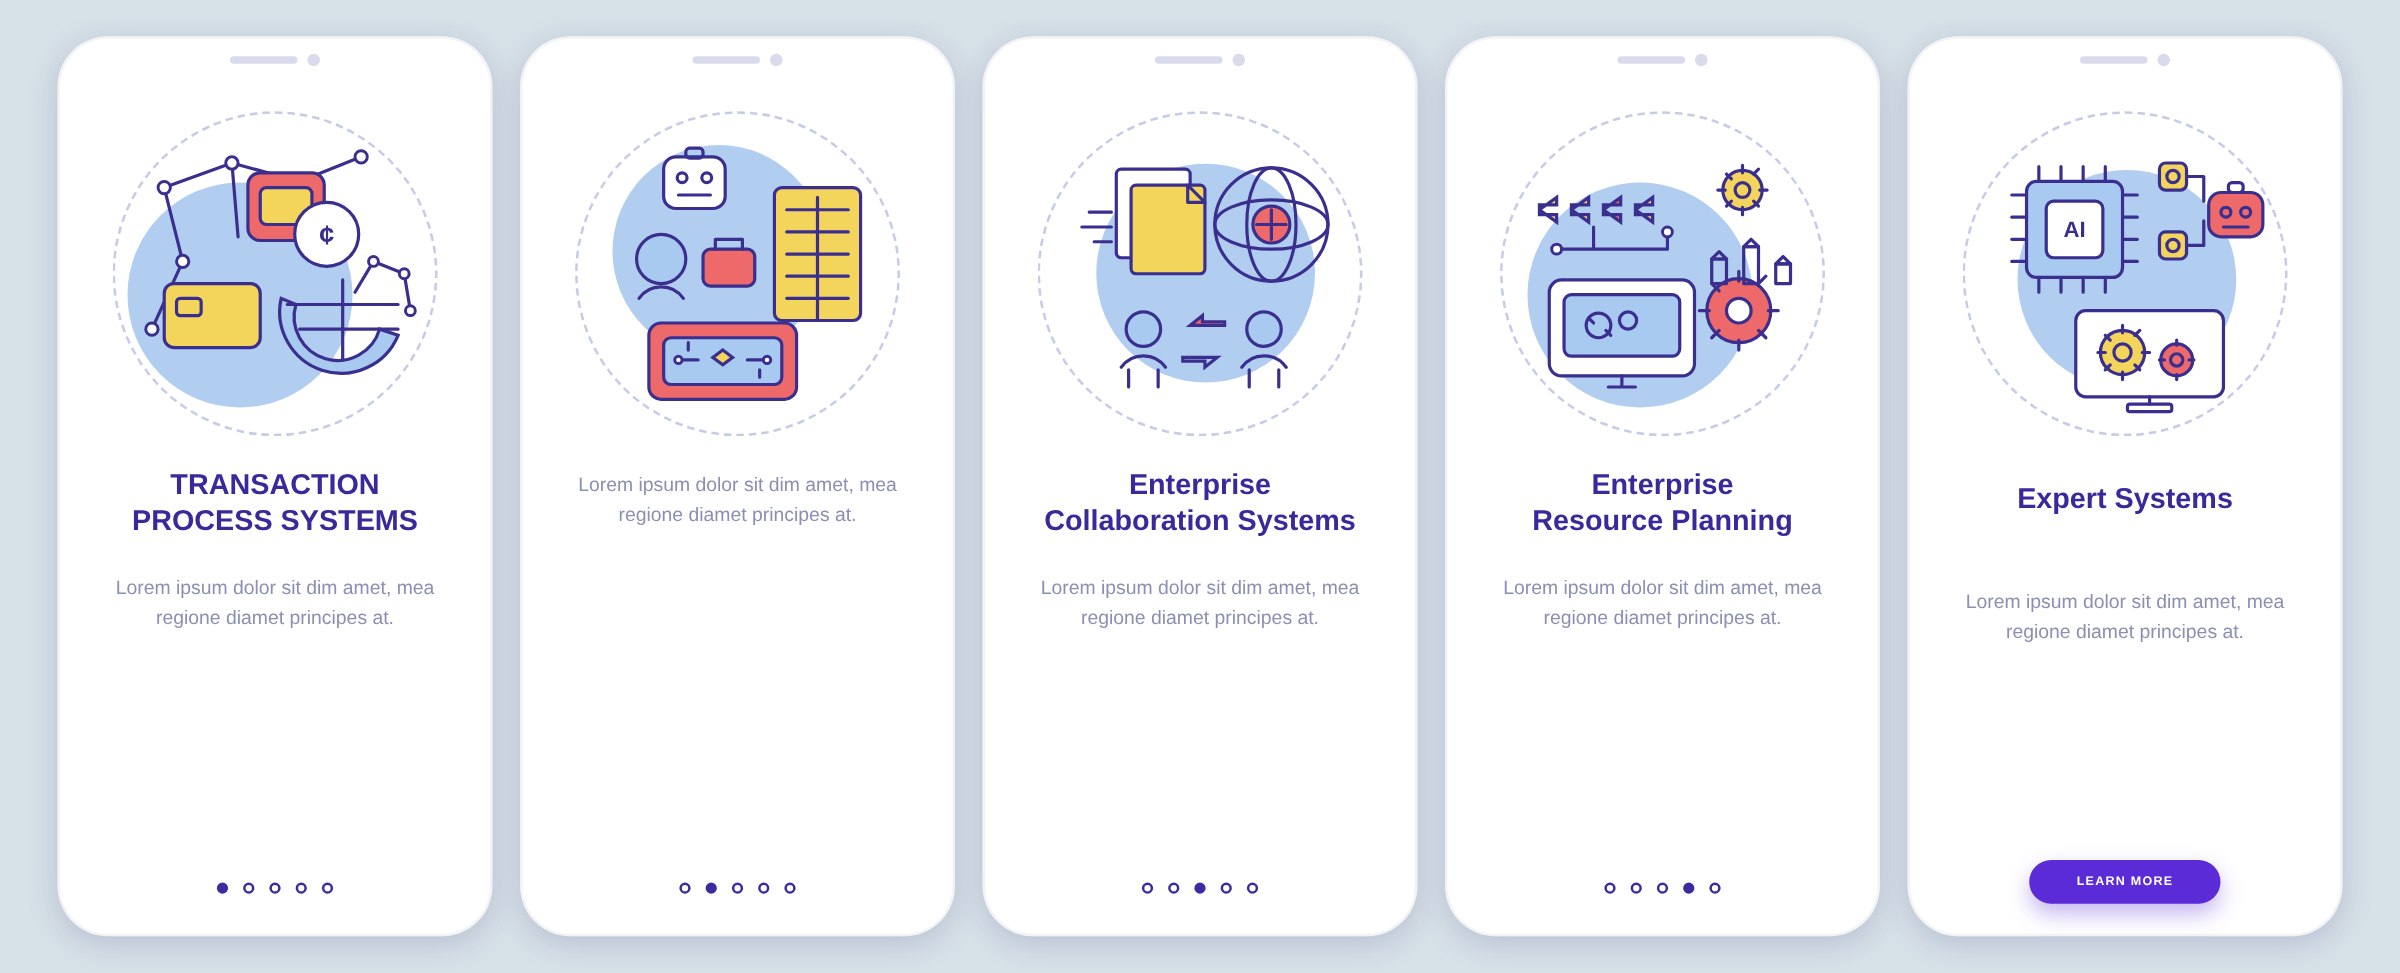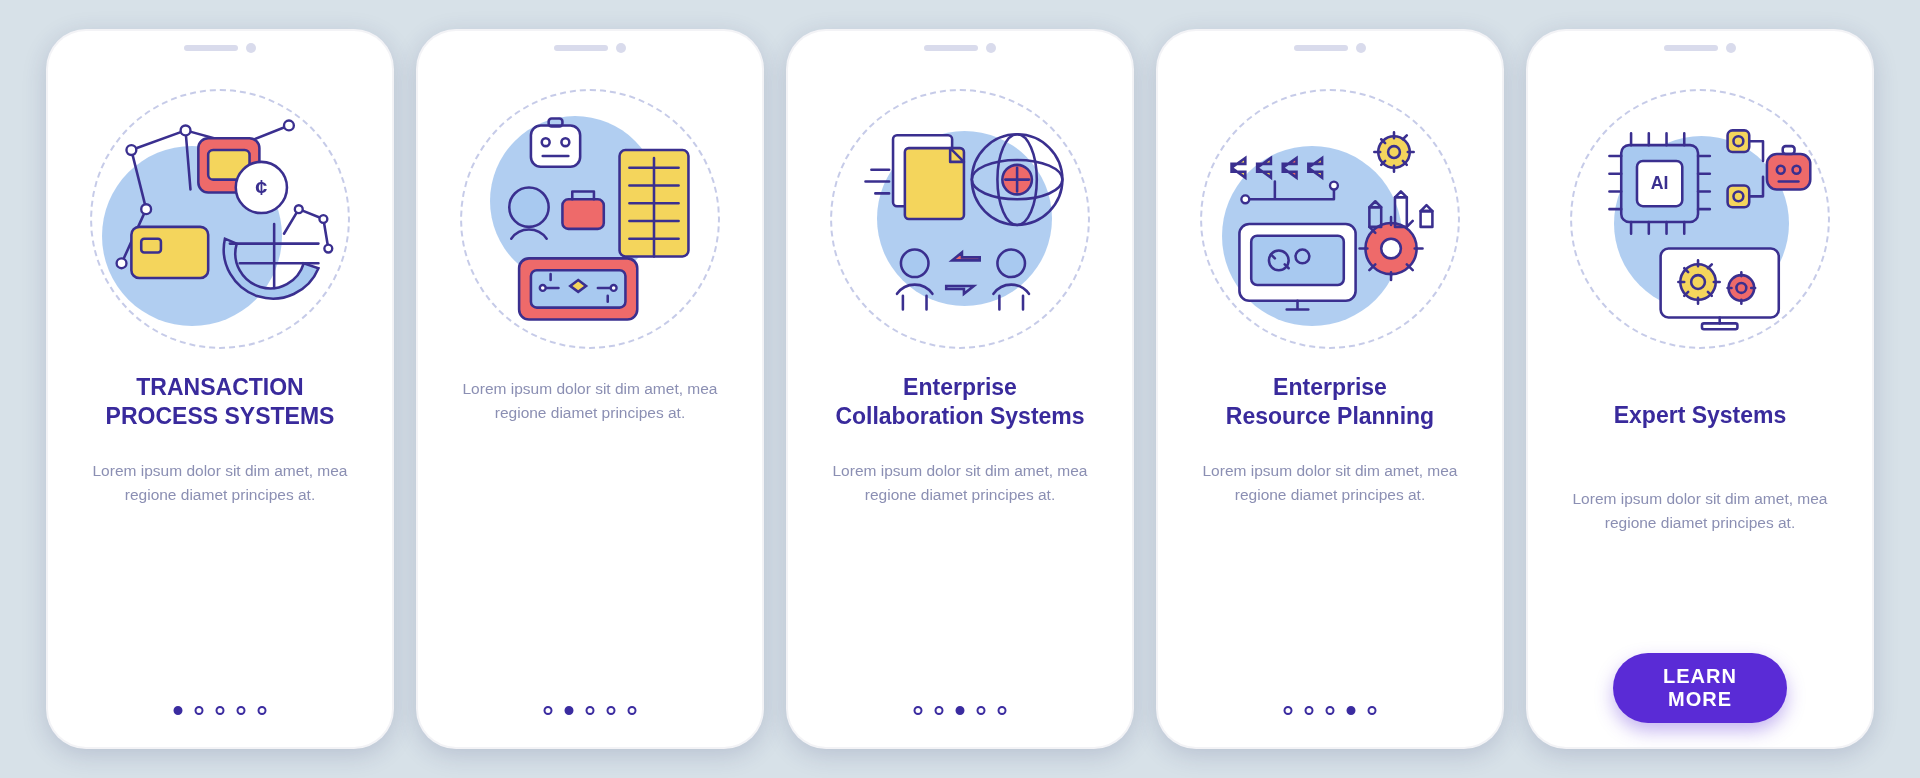--- a/index.html
+++ b/index.html
@@ -95,21 +95,21 @@
   .cta {
     position:absolute;
     bottom: 26px;
     left:50%;
     transform:translateX(-50%);
     background:#5a2bd6;
     color:#fff;
     border:none;
     border-radius: 999px;
     padding: 12px 38px;
-    font-size: 20px;
+    font-size: 10px;
     font-weight: 800;
     letter-spacing: 1px;
     box-shadow: 0 8px 18px rgba(90,43,214,.35);
     cursor:pointer;
   }
 
   
   .ln { fill:none; stroke:#3a2f8f; stroke-width:2.6; stroke-linecap:round; stroke-linejoin:round; }
   .fl-y { fill:#f4d55c; stroke:#3a2f8f; stroke-width:2.6; }
   .fl-r { fill:#ee6a6a; stroke:#3a2f8f; stroke-width:2.6; }
@@ -310,16 +310,16 @@
       <rect class="ln" x="132" y="236" width="36" height="6" rx="2" fill="#fff"></rect>
         <path class="ln" d="M150 230 v6"></path>
       <circle class="fl-y" cx="128" cy="194" r="18"></circle>
         <circle class="ln" cx="128" cy="194" r="7"></circle>
       <path class="ln" d="M128 172 v6 M128 210 v6 M108 194 h6 M144 194 h6 M114 180 l4 4 M138 204 l4 4 M138 180 l4 -4 M114 208 l4 -4"></path>
       <circle class="fl-r" cx="172" cy="200" r="13"></circle>
         <circle class="ln" cx="172" cy="200" r="5"></circle>
       <path class="ln" d="M172 184 v4 M172 212 v4 M158 200 h4 M182 200 h4"></path>
     </svg>
   </div>
-  <h3 class="title" style="margin-top:52px">Expert Systems</h3>
+  <h3 class="title" style="margin-top:35px">Expert Systems</h3>
   <p class="desc">Lorem ipsum dolor sit dim amet, mea regione diamet principes at.</p>
   <button class="cta">LEARN MORE</button>
 </div>
 
 </body></html>

